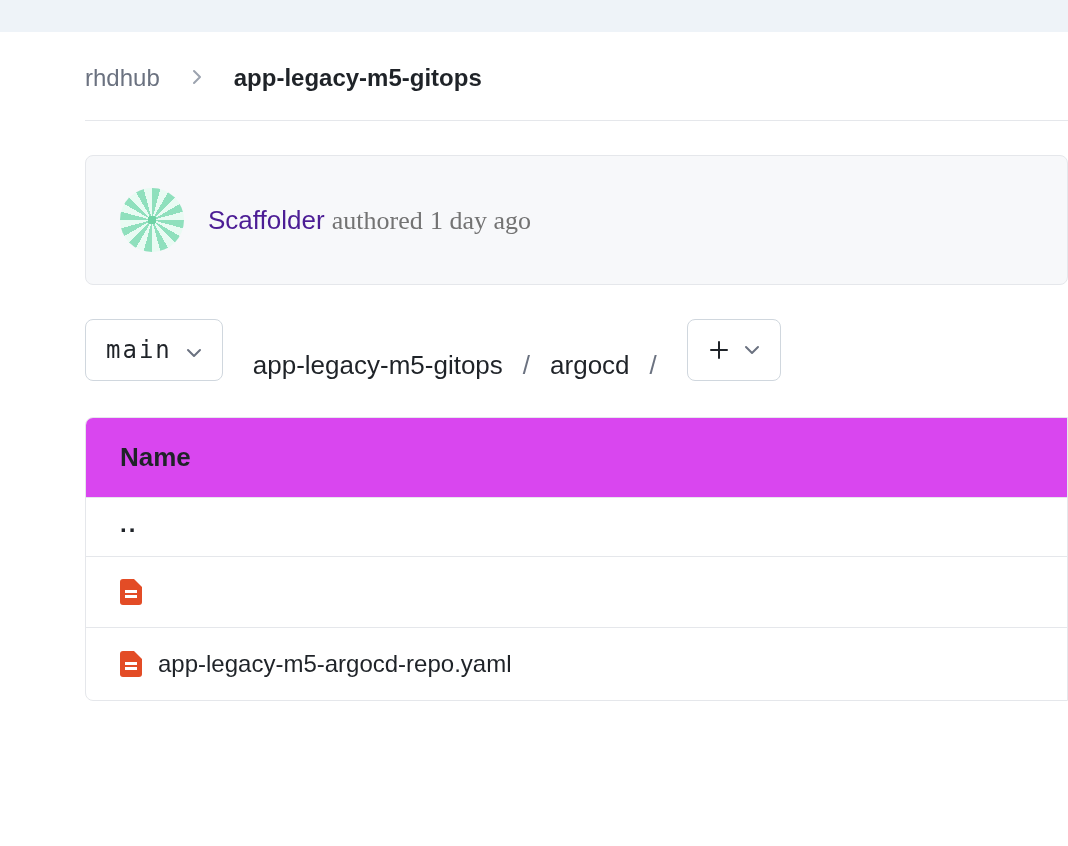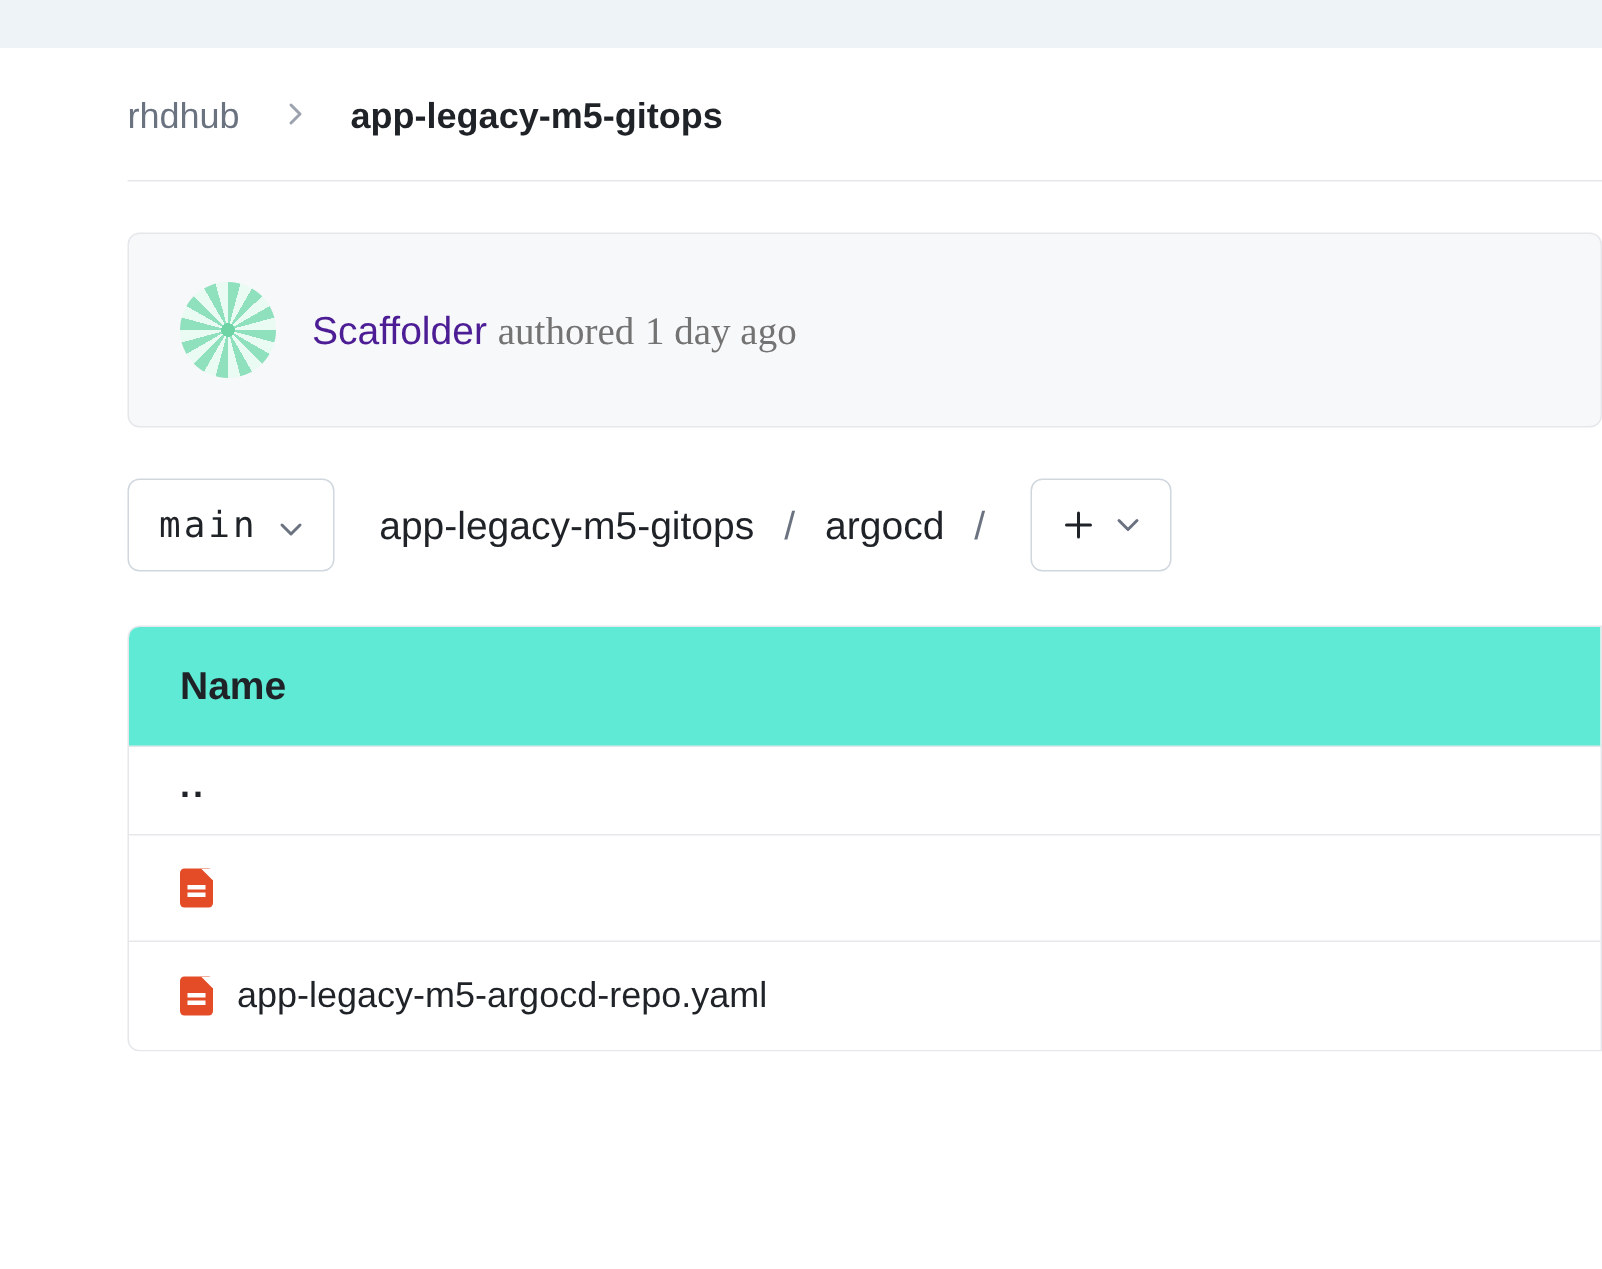--- a/index.html
+++ b/index.html
@@ -55,21 +55,21 @@
   }
   .commit-meta { display: flex; flex-direction: column; gap: 6px; }
   .commit-title { font-size: 30px; font-weight: 700; }
   .commit-sub { font-size: 26px; color: #6b7280; }
   .commit-sub .author { color: #4c1d95; }
   .commit-sub .muted  { color: #737373; font-family: Liberation Serif, serif; }
 
   
   .branch-row {
     display: flex;
-    align-items: center;
+    align-items: flex-end;
     gap: 30px;
     margin-top: 34px;
     flex-wrap: wrap;
   }
   .branch-btn {
     border: 1px solid #d0d7de;
     background: #ffffff;
     border-radius: 8px;
     height: 62px;
     padding: 0 20px;
@@ -109,21 +109,21 @@
   .add-btn .plus svg { display: block; }
 
   
   .file-table {
     margin-top: 36px;
     border: 1px solid #e5e7eb;
     border-radius: 8px 0 0 8px;
     overflow: hidden;
   }
   .file-header {
-    background: #5eead4;
+    background: #d946ef;
     border-bottom: 1px solid #e5e7eb;
     padding: 24px 34px;
     font-size: 26px;
     font-weight: 700;
   }
   .file-row {
     border-bottom: 1px solid #e5e7eb;
     padding: 22px 34px;
     display: flex;
     align-items: center;

